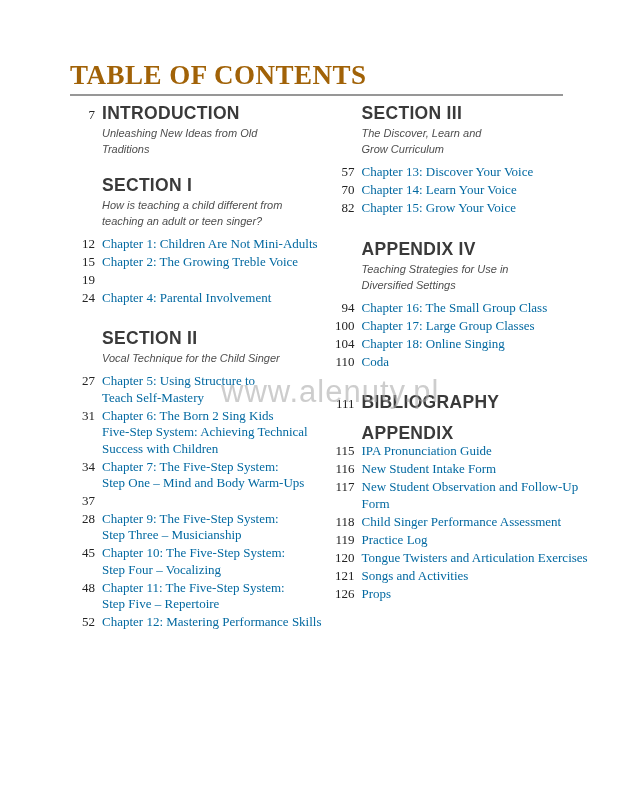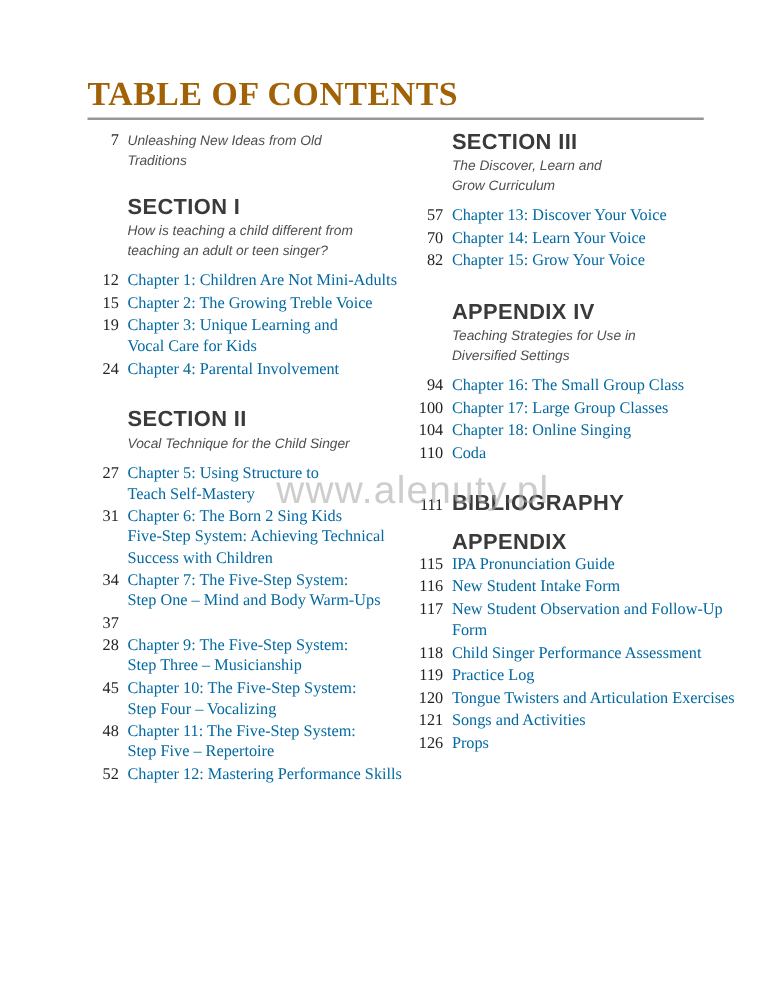--- a/index.html
+++ b/index.html
@@ -88,20 +88,21 @@
 <body>
 
 <div class="page">
   <h1 class="page-title">TABLE OF CONTENTS</h1>
   <div class="rule"></div>
   <div class="columns">
     <div class="col col-left">
         <div class="item section">
           <span class="num">7</span>
           <div class="body">
+            <div class="head">INTRODUCTION</div>
             <div class="sub">Unleashing New Ideas from Old
 Traditions</div>
           </div>
         </div>
         <div class="item section">
           <span class="num"></span>
           <div class="body">
             <div class="head">SECTION I</div>
             <div class="sub">How is teaching a child different from
 teaching an adult or teen singer?</div>
@@ -114,24 +115,20 @@
           </div>
         </div>
         <div class="item entry">
           <span class="num">15</span>
           <div class="body">
             <div class="text">Chapter 2: The Growing Treble Voice</div>
           </div>
         </div>
         <div class="item entry">
           <span class="num">19</span>
-          <div class="body">
-            <div class="text">Chapter 3: Unique Learning and
-Vocal Care for Kids</div>
-          </div>
         </div>
         <div class="item entry">
           <span class="num">24</span>
           <div class="body">
             <div class="text">Chapter 4: Parental Involvement</div>
           </div>
         </div>
         <div class="item section">
           <span class="num"></span>
           <div class="body">

